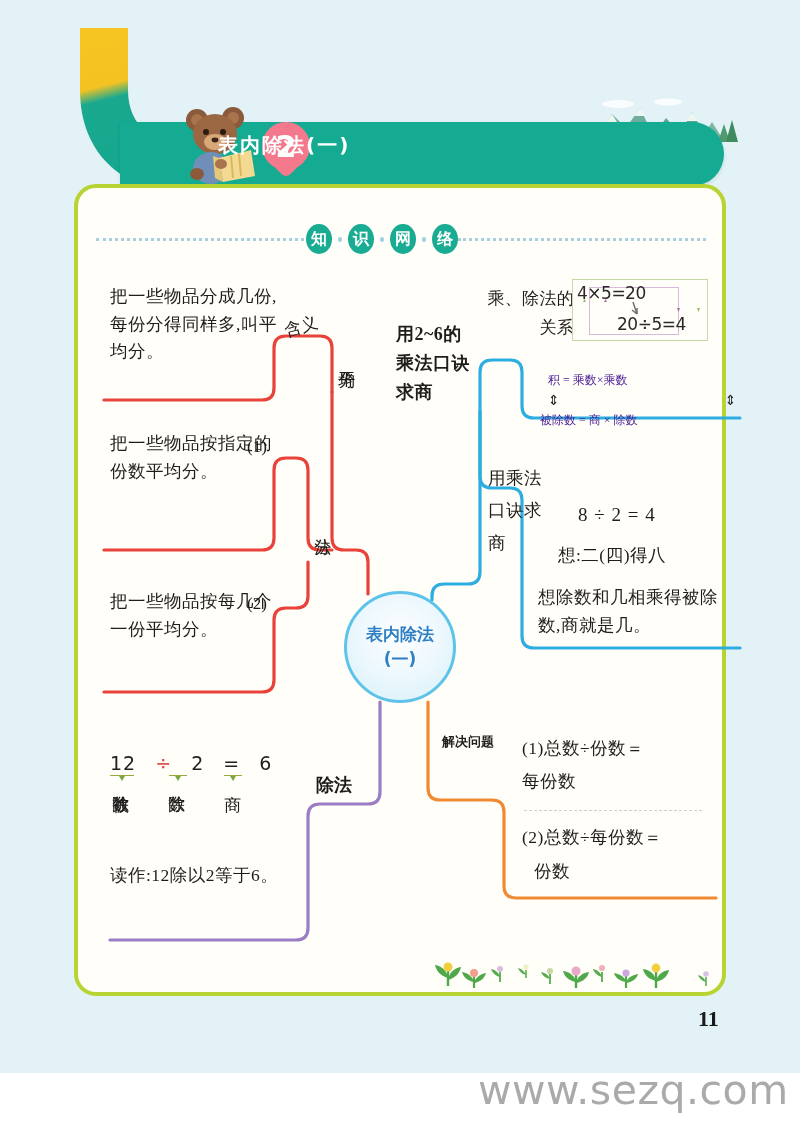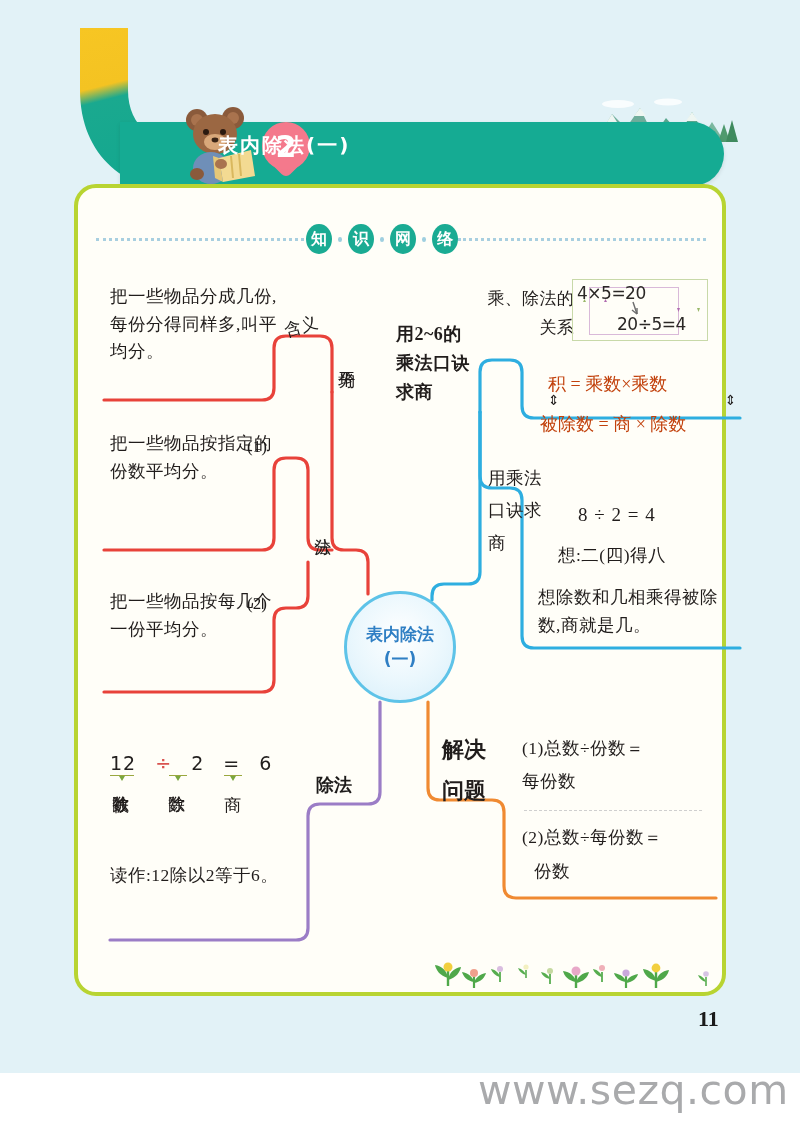--- a/index.html
+++ b/index.html
@@ -135,21 +135,21 @@
   }
   .eq-b {
     position: absolute; left: 44px; top: 34px;
     font-family: "DejaVu Sans", "Liberation Sans", sans-serif;
     font-size: 17px; color: #2b2826; letter-spacing: -.5px;
   }
   
   .rel {
     position: absolute;
     font-family: "Liberation Serif", "DejaVu Serif", serif;
-    font-size: 18px; color: #c2410c; white-space: nowrap;
+    font-size: 12px; color: #4c1d95; white-space: nowrap;
   }
   .rel-arrows {
     position: absolute;
     font-family: "DejaVu Sans", sans-serif;
     font-size: 14px; color: #201d1c;
   }
   
   .div-eq {
     position: absolute; left: 110px; top: 752px;
     font-family: "DejaVu Sans", "Liberation Sans", sans-serif;
@@ -362,21 +362,21 @@
   <div class="rel" style="left:540px; top:412px;">被除数 = 商 × 除数</div>
 
   <div class="txt t18" style="left:488px; top:462px; width:58px; line-height:1.85;">用乘法口诀求商</div>
 
   <div class="txt" style="left:578px; top:500px; font-family:Liberation Serif, serif; font-size:19px; letter-spacing:1px;">8 ÷ 2 = 4</div>
 
   <div class="txt t18" style="left:558px; top:542px; white-space:nowrap;">想:二(四)得八</div>
 
   <div class="txt t18" style="left:538px; top:584px; width:186px;">想除数和几相乘得被除数,商就是几。</div>
 
-  <div class="txt" style="left:442px; top:730px; width:56px; font-family:'DejaVu Sans','Liberation Sans',sans-serif; font-size:22px; font-weight:bold; line-height:1.85;">解决问题</div>
+  <div class="txt" style="left:442px; top:730px; width:56px; font-family:'DejaVu Sans','Liberation Sans',sans-serif; font-size:13px; font-weight:bold; line-height:1.85;">解决问题</div>
 
   <div class="txt t18" style="left:522px; top:735px; width:190px;">
     <span>(1)</span><span>总数÷份数＝</span>
   </div>
   <div class="txt t18" style="left:522px; top:768px;">每份数</div>
 
   <div class="dash-sep"></div>
 
   <div class="txt t18" style="left:522px; top:824px; width:195px;">
     <span>(2)</span><span>总数÷每份数＝</span>

